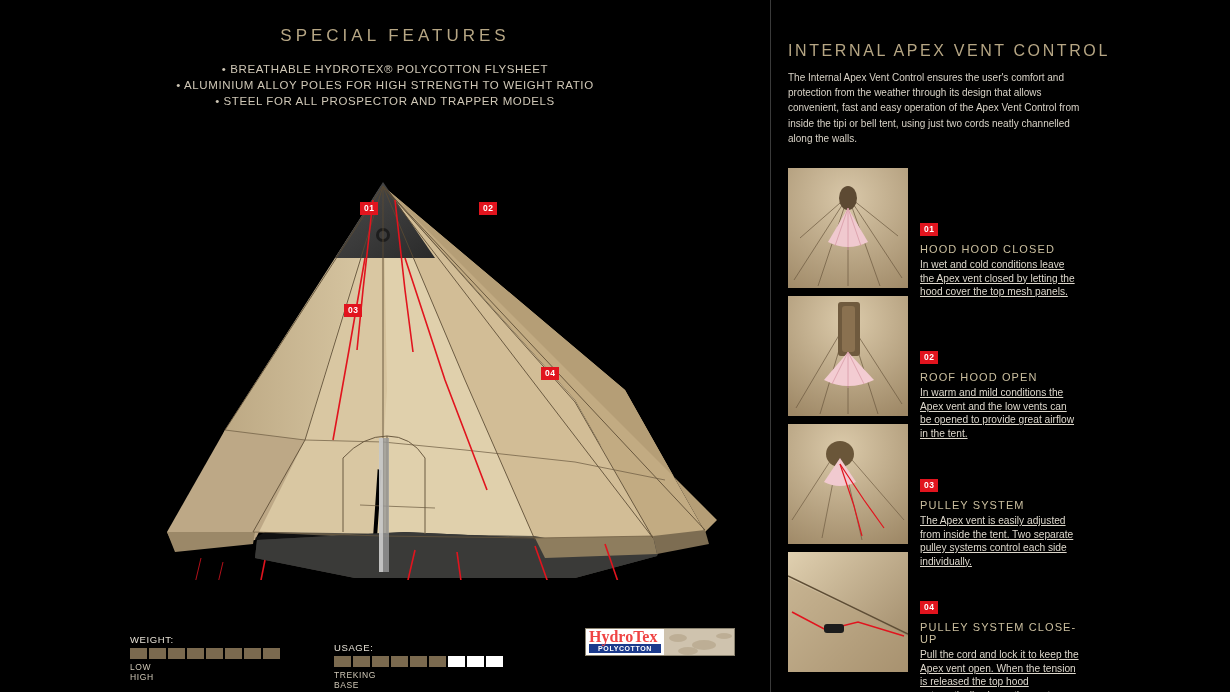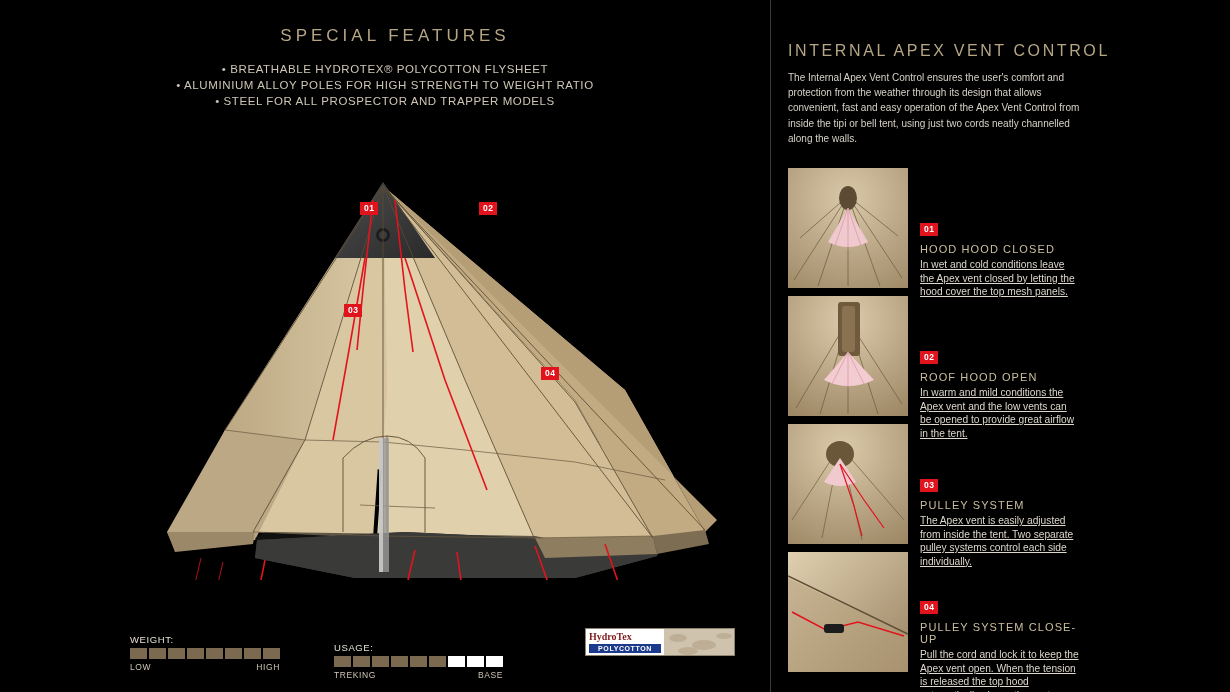--- a/index.html
+++ b/index.html
@@ -56,38 +56,38 @@
   .meter { position: absolute; top: 0; }
   .meter-label {
     color: #e5e0d5; font-size: 9.5px; letter-spacing: 0.6px; margin-bottom: 3px;
   }
   .cells { display: flex; gap: 2px; }
   .cell { width: 17px; height: 11px; }
   .cell.on { background: #7b6a4f; }
   .cell.off { background: #ffffff; }
   .scale-ends {
     display: flex; justify-content: space-between;
-    color: #cfc7b6; font-size: 8.5px; letter-spacing: 0.6px; margin-top: 3px;
+    color: #cfc7b6; font-size: 8.5px; letter-spacing: 0.6px; margin-top: 3px; flex-direction: column;
   }
 
   .hydrotex {
     position: absolute; left: 585px; top: 628px;
     width: 150px; height: 28px;
     background: linear-gradient(to right, #ffffff 0 52%, #cfc3ae 52% 100%);
     border: 1px solid #9b9versions;
   }
   .hydrotex {
     border: 1px solid #8d8572;
     overflow: hidden;
   }
   .hydrotex .ht-left {
     position: absolute; left: 0; top: 0; width: 78px; height: 100%;
     background: #fff; padding: 2px 3px;
   }
-  .ht-name { color: #7f1d1d; font-size: 10px; font-weight: 700; font-family: "Liberation Serif", serif; line-height: 12px;}
+  .ht-name { color: #ef4444; font-size: 16px; font-weight: 700; font-family: "Liberation Serif", serif; line-height: 12px;}
   .ht-sub {
     margin-top: 1px;
     background: #1b3a8c; color: #fff; font-size: 7px; letter-spacing: 0.6px;
     text-align: center; padding: 1px 0; font-weight: 700;
   }
   .hydrotex .ht-right {
     position: absolute; left: 78px; top: 0; right: 0; height: 100%;
     background: #cfc3ae;
   }
 

